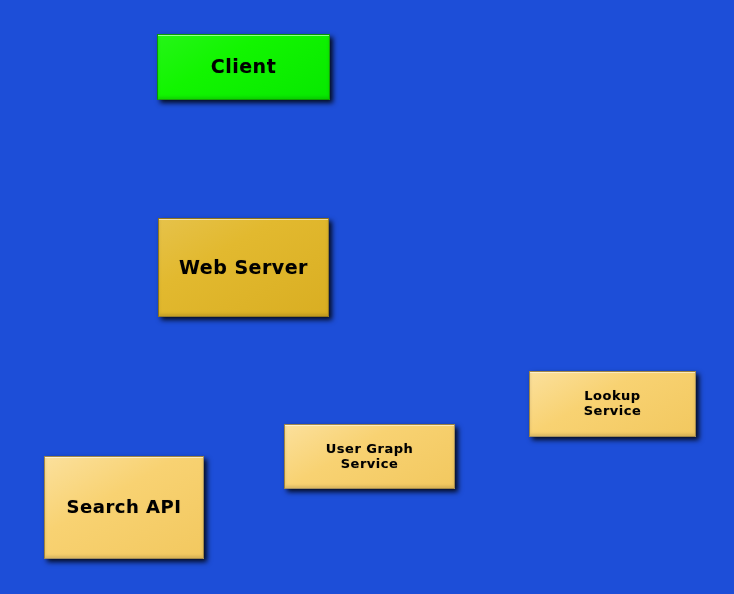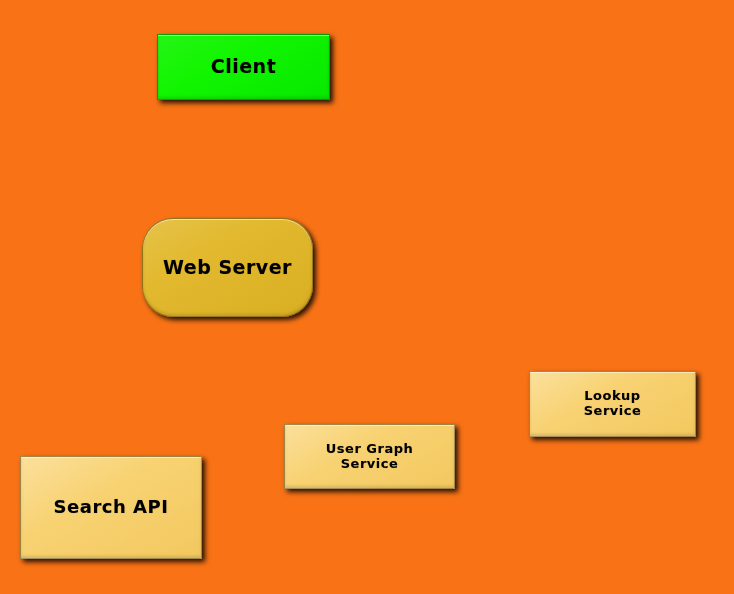--- a/index.html
+++ b/index.html
@@ -45,31 +45,31 @@
   .fill-gold-dark {
     background: linear-gradient(150deg, #e6c24a 0%, #e2b92f 35%, #d9ae22 100%);
   }
   .fill-gold-light {
     background: linear-gradient(150deg, #fbe09c 0%, #f8d272 40%, #f2c85f 100%);
   }
 </style>
 </head>
 <body>
 
-<div id="canvas" style="background: #f97316;">
+<div id="canvas" style="background: #1d4ed8;">
     <div class="node fill-green" style="left: 157px; top: 34px; width: 173px; height: 66px; font-size: 19px;">
       <span class="label">Client</span>
     </div>
-    <div class="node fill-gold-dark" style="left: 142px; top: 218px; width: 171px; height: 99px; font-size: 19px; border-radius: 31px;">
+    <div class="node fill-gold-dark" style="left: 158px; top: 218px; width: 171px; height: 99px; font-size: 19px;">
       <span class="label">Web Server</span>
     </div>
     <div class="node fill-gold-light" style="left: 529px; top: 371px; width: 167px; height: 66px; font-size: 13px;">
       <span class="label">Lookup
 Service</span>
     </div>
     <div class="node fill-gold-light" style="left: 284px; top: 424px; width: 171px; height: 65px; font-size: 13px;">
       <span class="label">User Graph
 Service</span>
     </div>
-    <div class="node fill-gold-light" style="left: 20px; top: 456px; width: 182px; height: 103px; font-size: 18px;">
+    <div class="node fill-gold-light" style="left: 44px; top: 456px; width: 160px; height: 103px; font-size: 18px;">
       <span class="label">Search API</span>
     </div>
   </div>
 
 </body></html>

